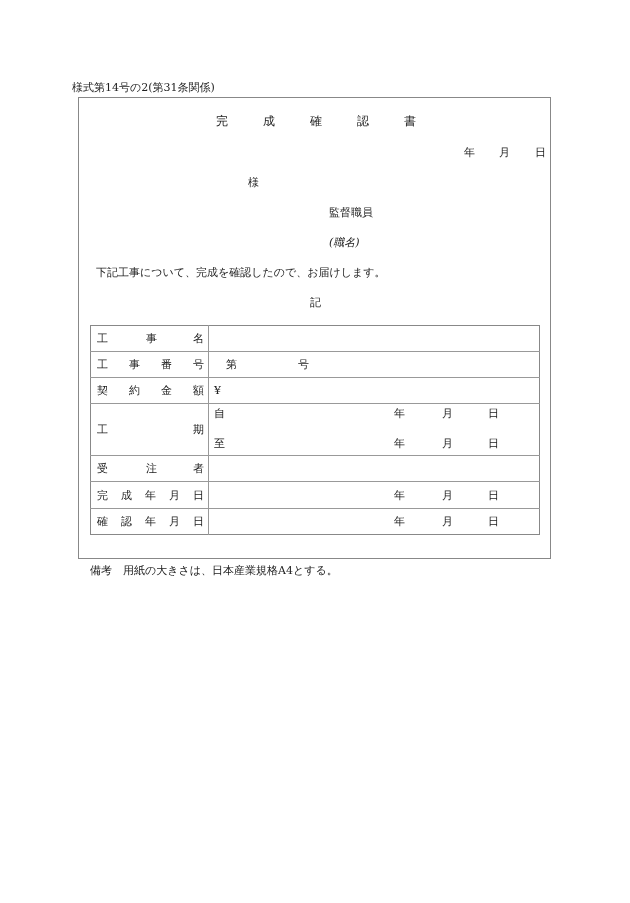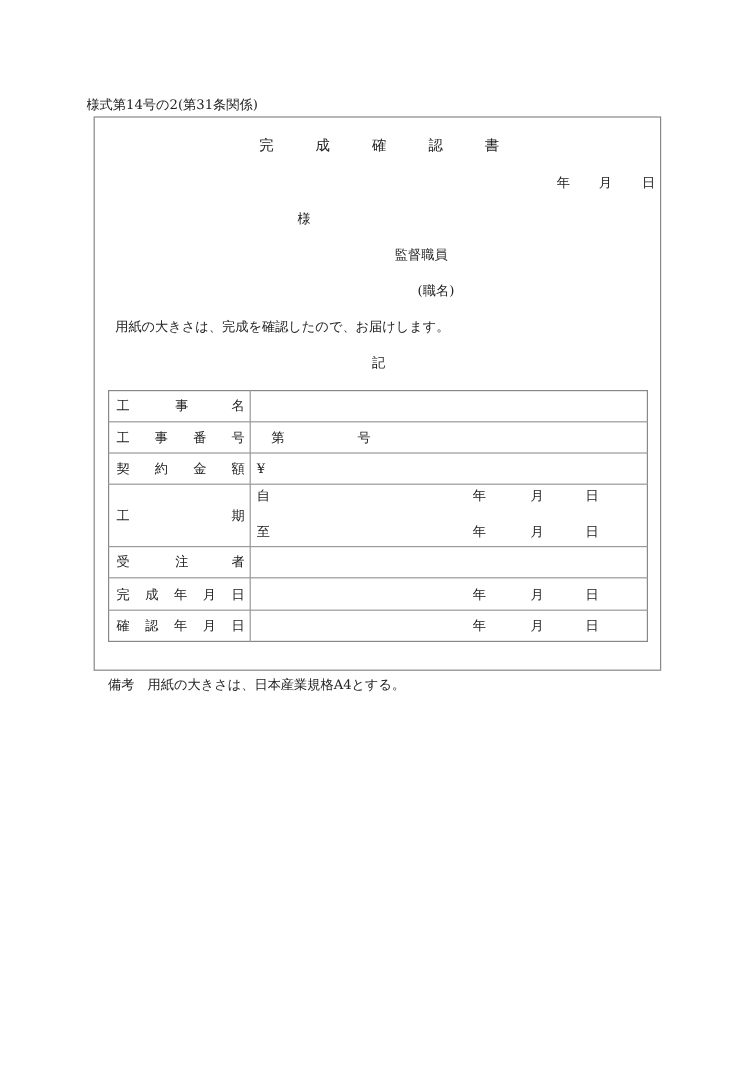--- a/index.html
+++ b/index.html
@@ -12,21 +12,21 @@
     .form-id { left: 72px; top: 82px; font-size: 11px; }
     .frame {
       position: absolute; left: 78px; top: 97px; width: 473px; height: 462px;
       border: 1px solid #888; box-sizing: border-box;
     }
     .title { top: 115px; left: 0; width: 630px; font-size: 12px; }
     .title span { position: absolute; }
     .hdr-date span { position: absolute; top: 145px; font-size: 11px; }
     .sama { left: 248px; top: 177px; font-size: 11px; }
     .kantoku { left: 329px; top: 207px; font-size: 11px; }
-    .shokumei { left: 348px; top: 237px; font-size: 11px; }
+    .shokumei { left: 329px; top: 237px; font-size: 11px; font-style: italic; }
     .lead { left: 96px; top: 267px; font-size: 11px; }
     .ki { left: 310px; top: 297px; font-size: 11px; }
 
     .tbl { position: absolute; left: 90px; top: 325px; width: 450px; height: 210px;
       border: 1px solid #888; box-sizing: border-box; }
     .hline { position: absolute; left: 90px; width: 450px; height: 1px; background: #999; }
     .vline { position: absolute; left: 208px; top: 325px; width: 1px; height: 210px; background: #999; }
     .lbl span, .cell span { position: absolute; font-size: 11px; line-height: 1; }
     .note { left: 90px; top: 565px; font-size: 11px; }
   </style>
@@ -46,21 +46,21 @@
 
 <div class="hdr-date">
   <span style="left:464px">年</span>
   <span style="left:499px">月</span>
   <span style="left:535px">日</span>
 </div>
 
 <div class="abs sama">様</div>
 <div class="abs kantoku">監督職員</div>
 <div class="abs shokumei">(職名)</div>
-<div class="abs lead">用紙の大きさは、完成を確認したので、お届けします。</div>
+<div class="abs lead">下記工事について、完成を確認したので、お届けします。</div>
 <div class="abs ki">記</div>
 
 <div class="tbl"></div>
 <div class="hline" style="top:351px"></div>
 <div class="hline" style="top:377px"></div>
 <div class="hline" style="top:403px"></div>
 <div class="hline" style="top:455px"></div>
 <div class="hline" style="top:481px"></div>
 <div class="hline" style="top:508px"></div>
 <div class="vline"></div>

